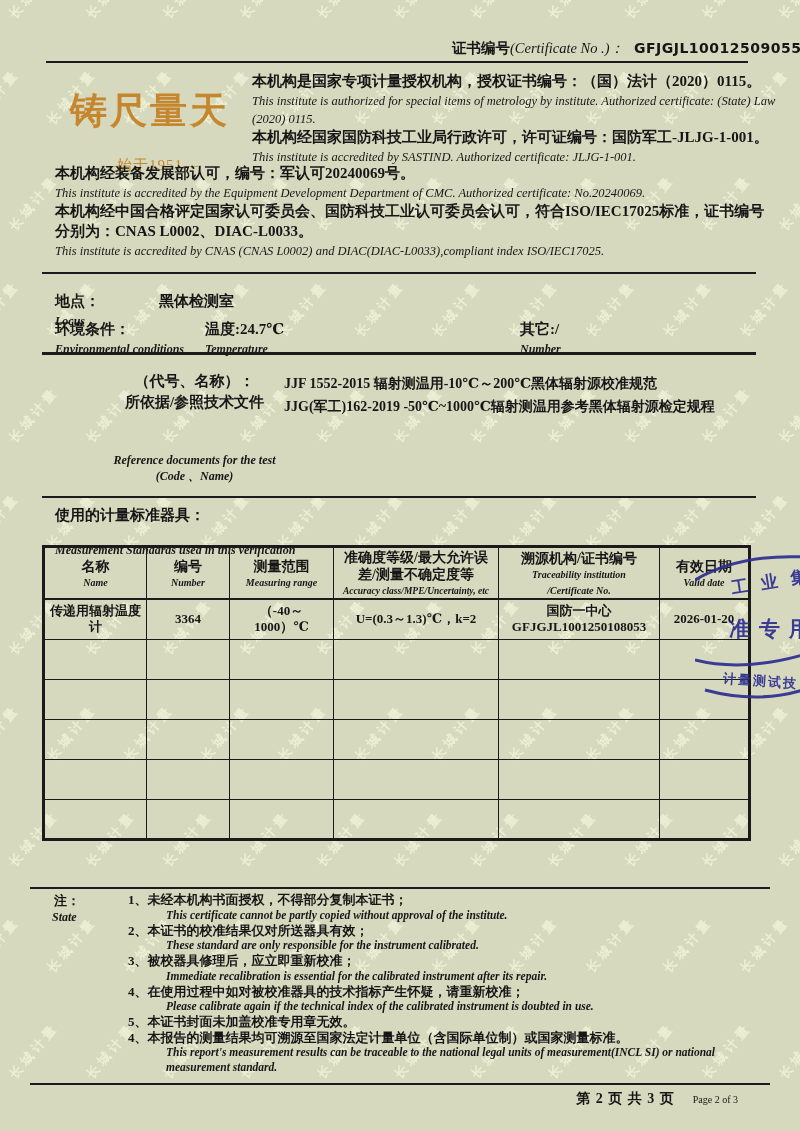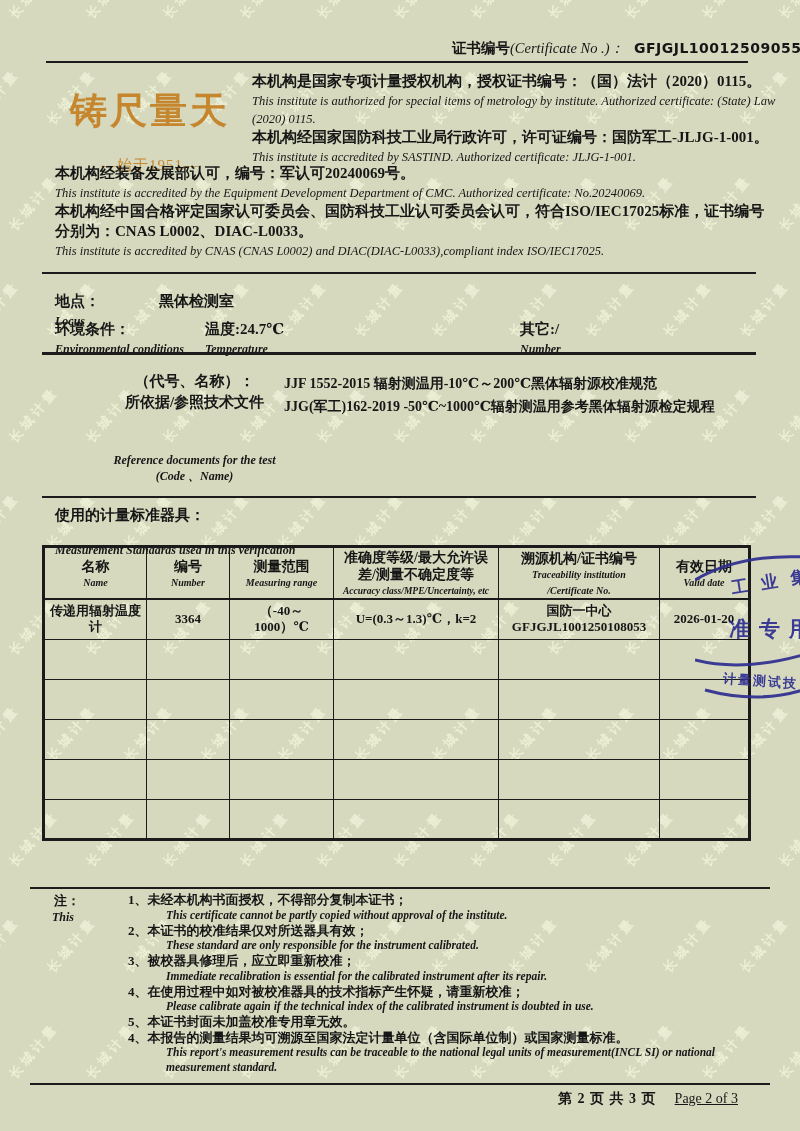--- a/index.html
+++ b/index.html
@@ -37,21 +37,21 @@
   .std-table thead th { border-bottom-width:2.5px; }
   .std-table tbody tr { height:40px; }
   .th-zh { font-size:14px; font-weight:bold; line-height:17px; }
   .th-en { font-size:10px; font-style:italic; font-weight:bold; line-height:12px; margin-top:2px; }
   .th-en.small { font-size:9.5px; }
   .std-table td { font-size:13px; font-weight:bold; line-height:16px; }
   .note-zh { font-size:13px; font-weight:bold; line-height:15.5px; }
   .note-en { font-size:11.5px; font-style:italic; font-weight:bold; line-height:15px; padding-left:38px; }
   .footer { display:flex; gap:18px; align-items:baseline; }
   .footer .fzh { font-size:14px; font-weight:bold; letter-spacing:1px; }
-  .footer .fen { font-size:14px;text-decoration:underline; }
+  .footer .fen { font-size:10px; }
   .stamp-svg { position:absolute; left:695px; top:548px; z-index:5; opacity:.92; }
 </style>
 </head>
 <body>
 
 <div class="page">
 
   <div class="abs" style="left:0;top:0;width:800px;height:1131px;overflow:hidden">
       <span class="wm" style="left: 0px; top: -18px;">长城计量</span>
       <span class="wm" style="left: 77px; top: -18px;">长城计量</span>
@@ -361,21 +361,21 @@
     <g fill="#2e2e91" font-family="'DejaVu Sans',sans-serif" font-weight="bold">
       <text x="36" y="42" font-size="17" letter-spacing="13" transform="rotate(-9 60 36)">工业集</text>
       <text x="34" y="88" font-size="21" letter-spacing="9">准专用</text>
       <text x="28" y="137" font-size="13" letter-spacing="2" transform="rotate(4 60 134)">计量测试技</text>
     </g>
   </svg>
 
   <div class="rule" style="left:30px;top:887px;width:740px;height:2px"></div>
 
   <div class="abs z note-zh" style="left:54px;top:893px">注：</div>
-  <div class="abs z enb" style="left:52px;top:910px;font-size:12px">This</div>
+  <div class="abs z enb" style="left:52px;top:910px;font-size:12px">State</div>
 
   <div class="abs z" style="left:128px;top:892px;width:648px">
     <div>
       <div class="note-zh">1、未经本机构书面授权，不得部分复制本证书；</div>
       <div class="note-en">This certificate cannot be partly copied without approval of the institute.</div>
     </div>
     <div>
       <div class="note-zh">2、本证书的校准结果仅对所送器具有效；</div>
       <div class="note-en">These standard are only responsible for the instrument calibrated.</div>
     </div>

